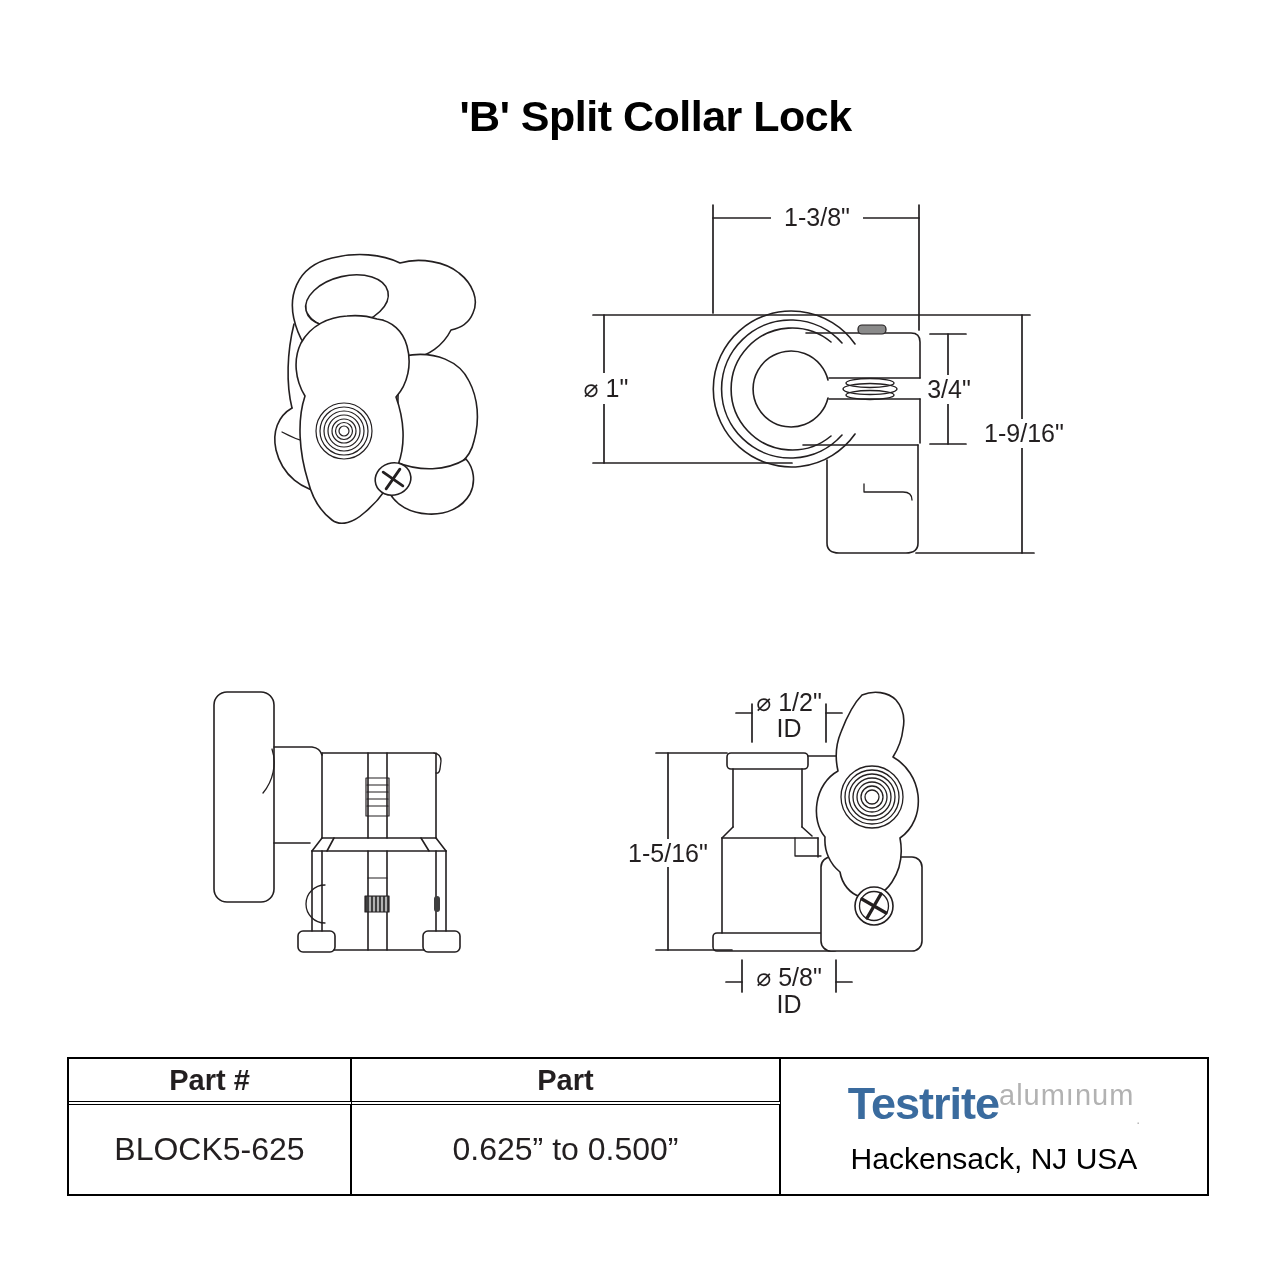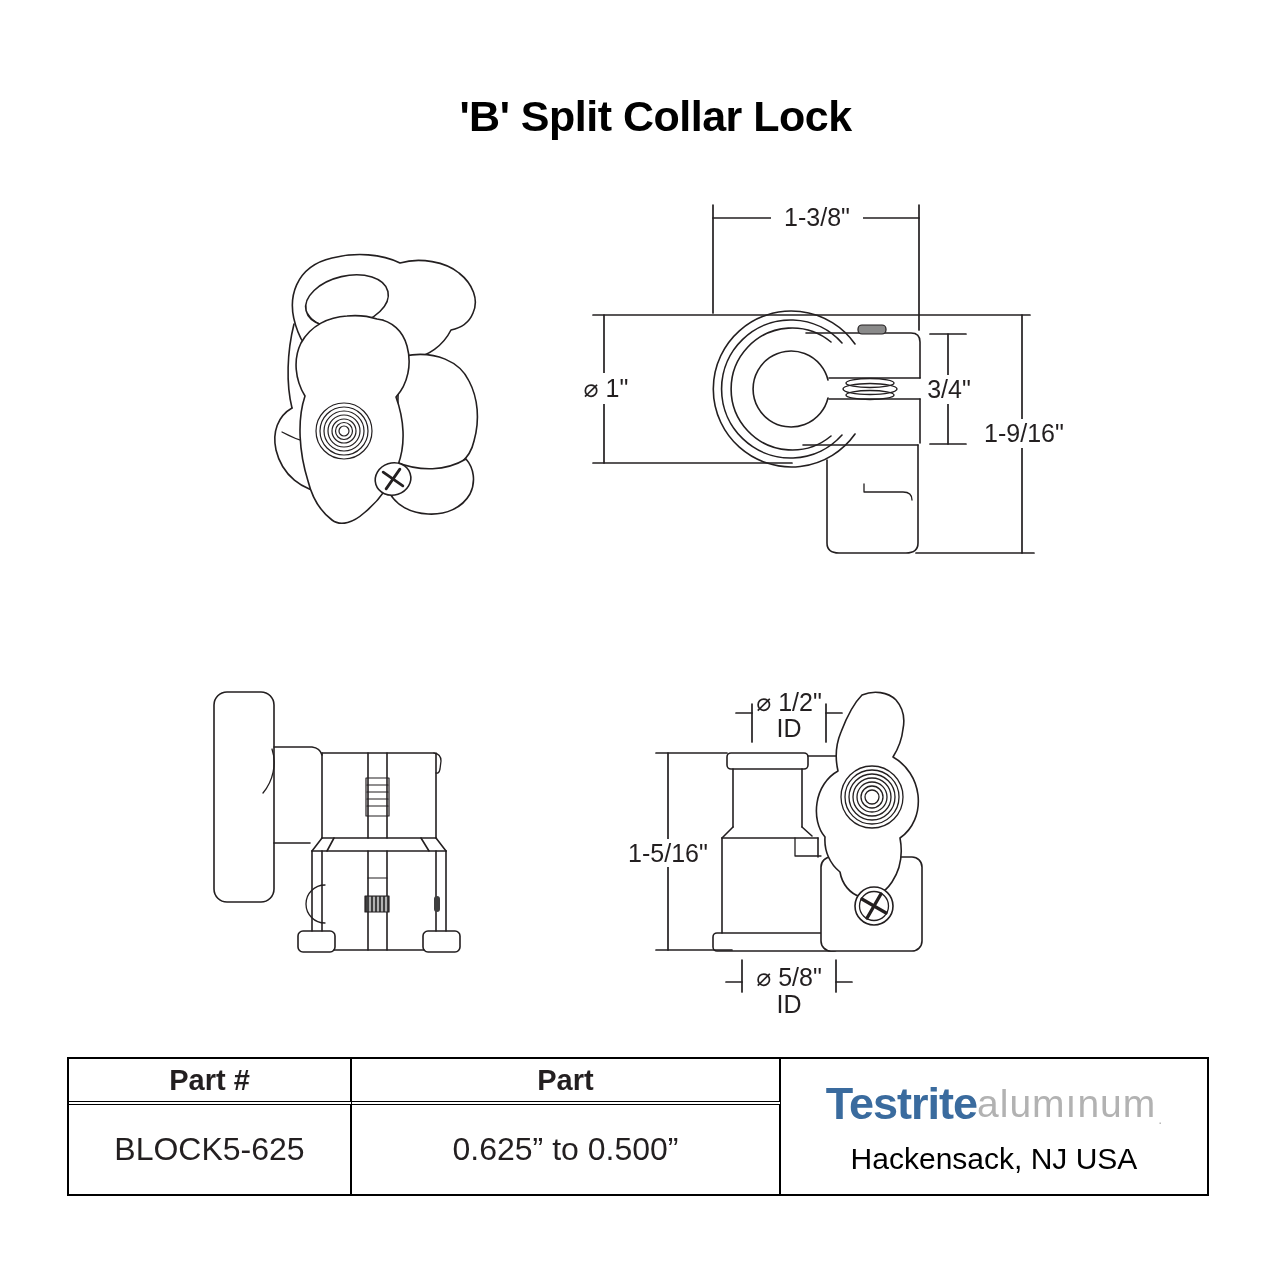--- a/index.html
+++ b/index.html
@@ -17,23 +17,23 @@
   .spec-table{
     position:absolute;left:67px;top:1057px;width:1142px;height:139px;
     display:grid;grid-template-columns:283px 429px 1fr;grid-template-rows:46px 1fr;
     border:2px solid #000;box-sizing:border-box;background:#fff;
   }
   .cell{display:flex;align-items:center;justify-content:center;box-sizing:border-box;}
   .col-a,.col-b{border-right:2px solid #000;}
   .hdr{font-weight:bold;font-size:29px;border-bottom:4px double #000;}
   .val{font-size:32px;}
   .logo-cell{grid-column:3;grid-row:1/3;flex-direction:column;padding-top:4px;}
-  .brand-line{display:flex;align-items:center;line-height:1;}
+  .brand-line{display:flex;align-items:flex-start;line-height:1;}
   .brand-primary{font-size:45px;font-weight:bold;letter-spacing:-1px;}
-  .brand-secondary{font-size:39px;font-weight:normal;letter-spacing:1px;}
+  .brand-secondary{font-size:29px;font-weight:normal;letter-spacing:1px;}
   .brand-mark{font-size:14px;align-self:flex-end;margin-left:2px;}
   .brand-location{font-size:30px;color:#000;margin-top:16px;}
 </style>
 </head>
 <body>
 
 <div class="page-title">'B' Split Collar Lock</div>
 
 <svg class="drawing-svg" width="1275" height="1275" viewBox="0 0 1275 1275">
 

